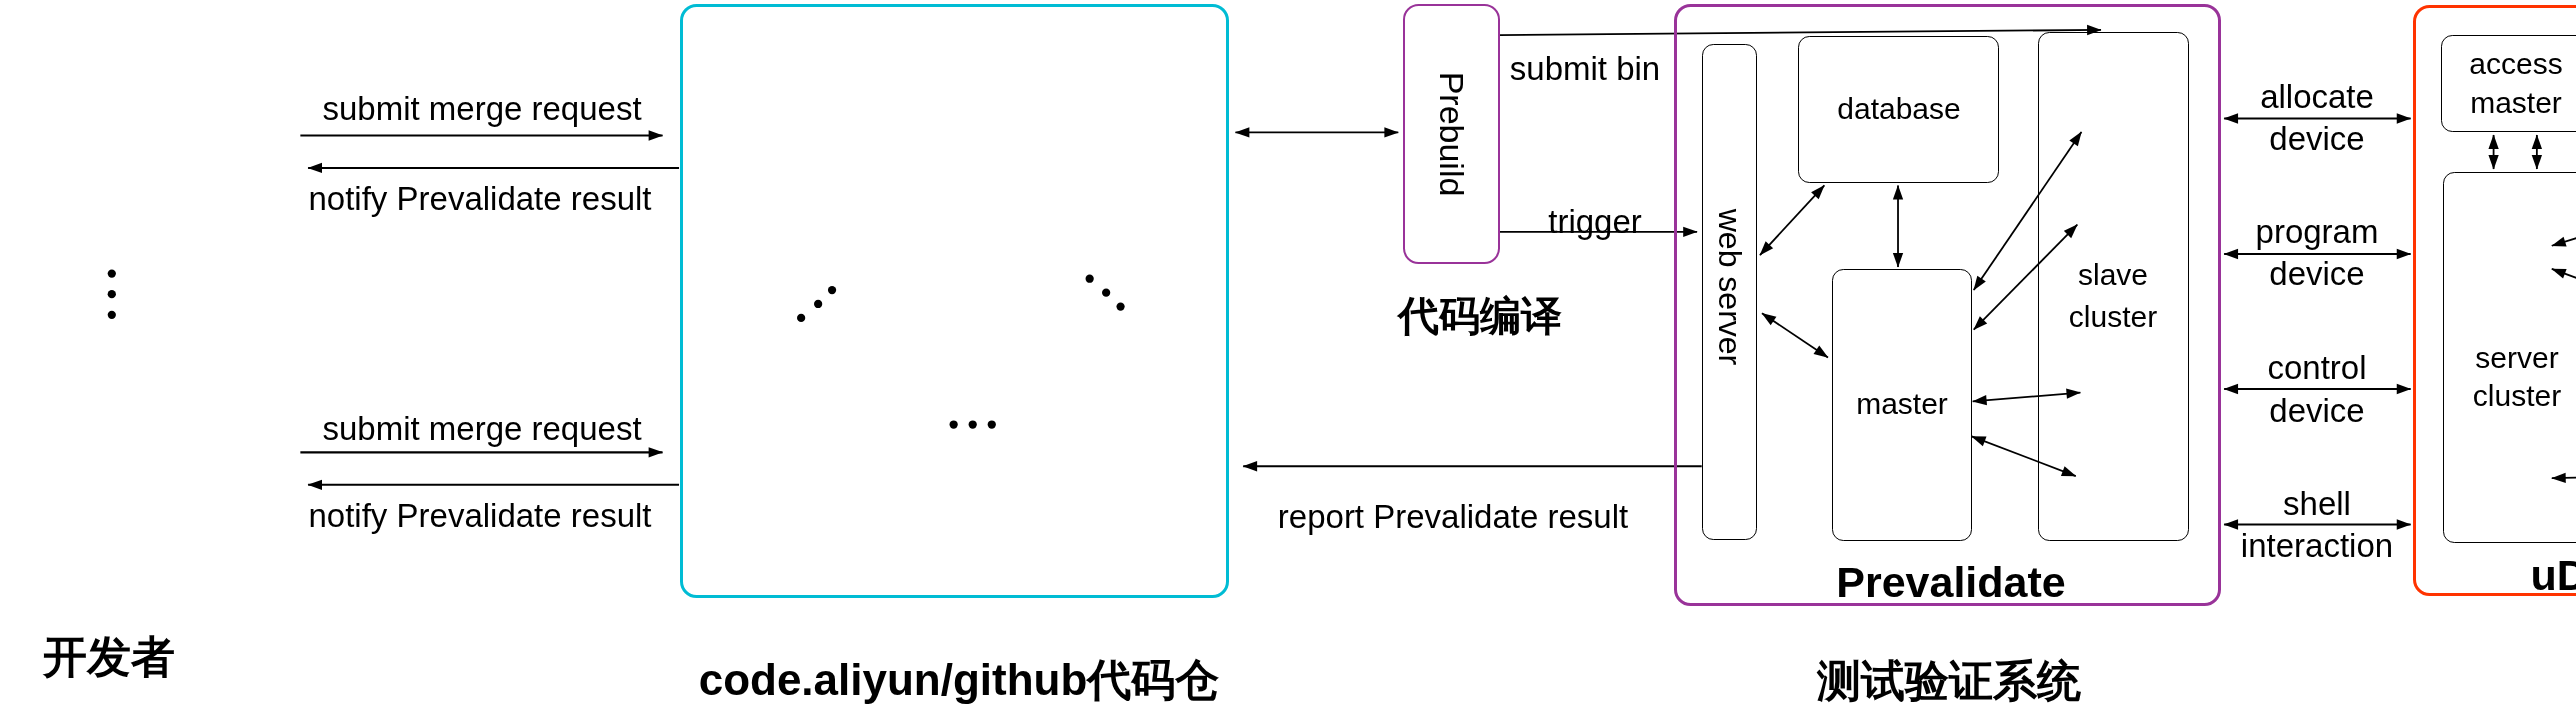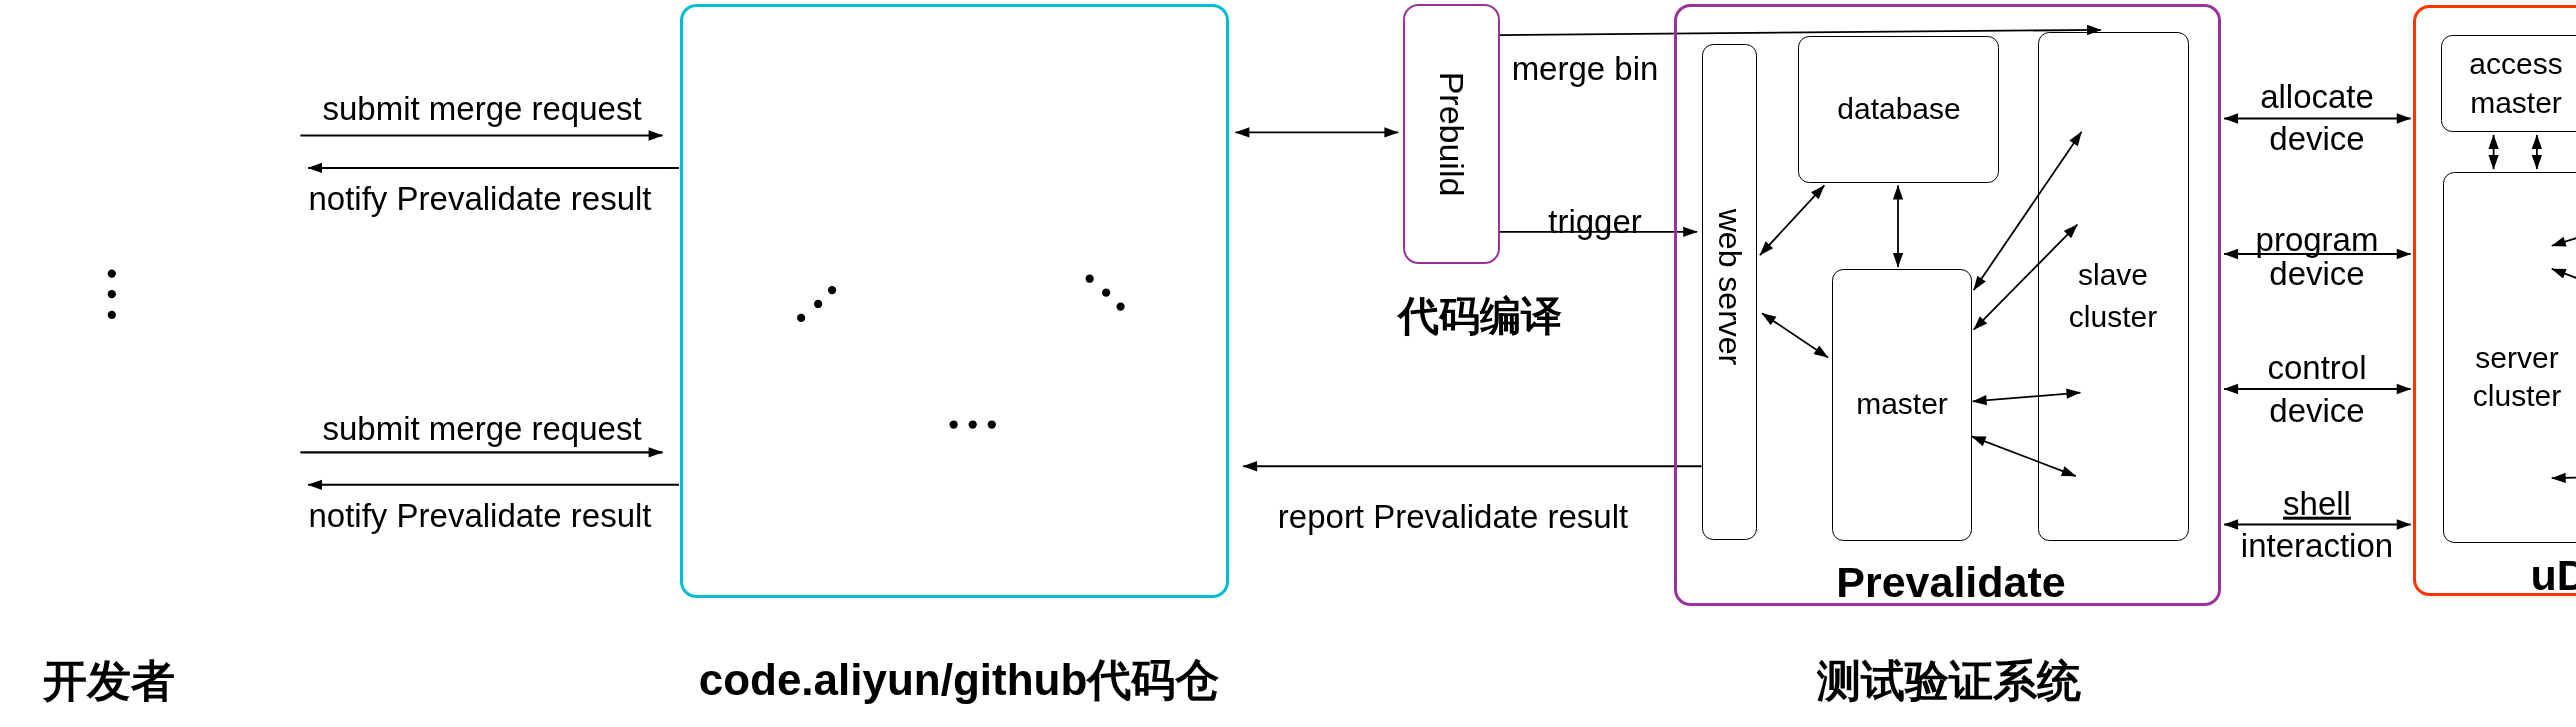--- a/index.html
+++ b/index.html
@@ -231,45 +231,45 @@
   <div class="box" style="left:2038px;top:32px;width:151px;height:509px;background:transparent;"></div>
 
   <div class="box" style="left:2441px;top:35px;width:149px;height:97px;background:transparent;"></div>
 
   <div class="box" style="left:2443px;top:172px;width:148px;height:371px;background:transparent;"></div>
 
   <div class="lbl ann" style="left:482px;top:109px;">submit merge request</div>
   <div class="lbl ann" style="left:480px;top:199px;">notify Prevalidate result</div>
   <div class="lbl ann" style="left:482px;top:429px;">submit merge request</div>
   <div class="lbl ann" style="left:480px;top:516px;">notify Prevalidate result</div>
-  <div class="lbl seclbl" style="left:109px;top:681px;">开发者</div>
+  <div class="lbl seclbl" style="left:109px;top:657px;">开发者</div>
 
   <div class="lbl seclbl" style="left:959px;top:680px;">code.aliyun/github代码仓</div>
 
   <div class="lbl rot prebuildlbl" style="left:1451px;top:134px;">Prebuild</div>
   <div class="lbl seclbl2" style="left:1452px;top:317px;">代码编译</div>
-  <div class="lbl ann" style="left:1585px;top:69px;">merge bin</div>
+  <div class="lbl ann" style="left:1585px;top:69px;">submit bin</div>
   <div class="lbl ann" style="left:1595px;top:209px;margin-top:13px;">trigger</div>
   <div class="lbl ann" style="left:1453px;top:517px;">report Prevalidate result</div>
 
   <div class="lbl rot rotlbl" style="left:1729px;top:287px;">web server</div>
   <div class="lbl boxlbl" style="left:1899px;top:109px;">database</div>
   <div class="lbl boxlbl" style="left:1902px;top:404px;">master</div>
   <div class="lbl boxlbl" style="left:2113px;top:275px;">slave</div>
   <div class="lbl boxlbl" style="left:2113px;top:317px;">cluster</div>
   <div class="lbl title" style="left:1951px;top:583px;">Prevalidate</div>
   <div class="lbl seclbl" style="left:1949px;top:681px;">测试验证系统</div>
 
   <div class="lbl ann" style="left:2317px;top:97px;">allocate</div>
   <div class="lbl ann" style="left:2317px;top:139px;">device</div>
-  <div class="lbl ann" style="left:2317px;top:232px;margin-top:8px;">program</div>
+  <div class="lbl ann" style="left:2317px;top:232px;">program</div>
   <div class="lbl ann" style="left:2317px;top:274px;">device</div>
   <div class="lbl ann" style="left:2317px;top:368px;">control</div>
   <div class="lbl ann" style="left:2317px;top:411px;">device</div>
-  <div class="lbl ann" style="left:2317px;top:504px;text-decoration:underline;">shell</div>
+  <div class="lbl ann" style="left:2317px;top:504px;">shell</div>
   <div class="lbl ann" style="left:2317px;top:546px;">interaction</div>
 
   <div class="lbl boxlbl" style="left:2516px;top:64px;">access</div>
   <div class="lbl boxlbl" style="left:2516px;top:103px;">master</div>
 
   <div class="lbl boxlbl" style="left:2517px;top:358px;">server</div>
   <div class="lbl boxlbl" style="left:2517px;top:396px;">cluster</div>
   <div class="lbl title" style="left:2687px;top:576px;">uDevice Center</div>
   <div class="lbl seclbl2" style="left:2688px;top:669px;">在线设备平台</div>
 

